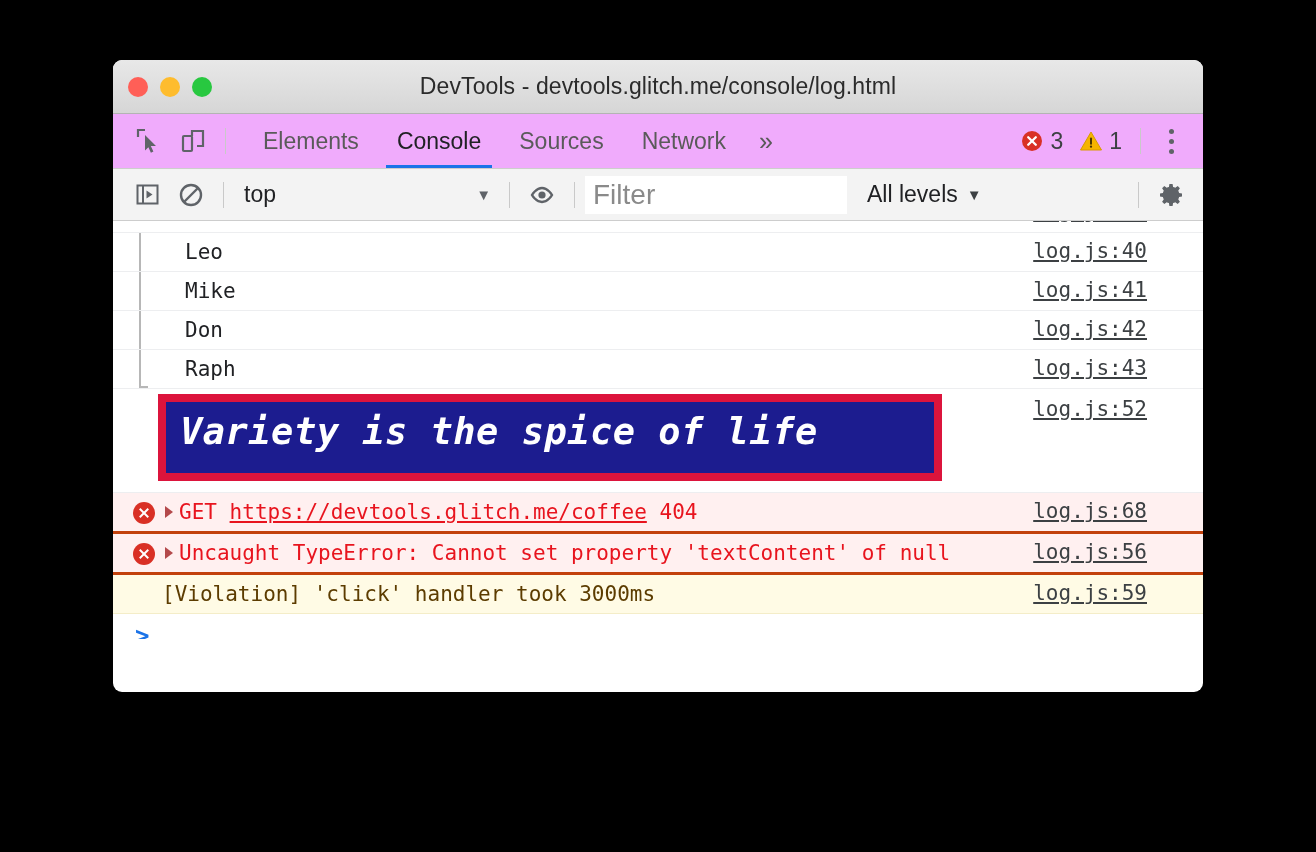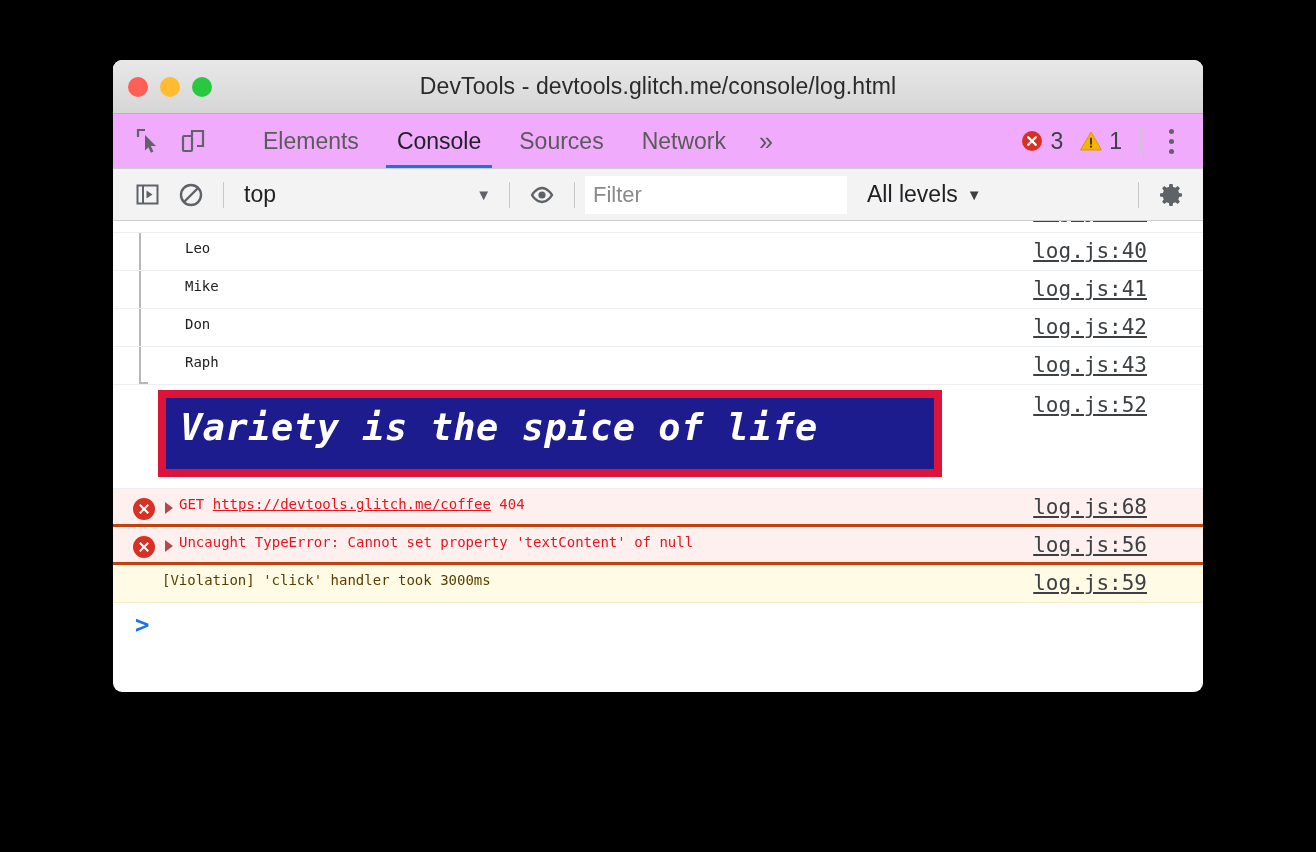--- a/index.html
+++ b/index.html
@@ -85,21 +85,21 @@
   .ctx-select {
     display: flex; align-items: center;
     width: 265px; height: 38px; padding: 0 8px 0 10px;
     font-size: 23px; color: #202124;
   }
   .ctx-select .caret { margin-left: auto; font-size: 15px; color: #5f6368; }
   .filter-input {
     width: 262px; height: 38px;
     background: #fff; border: none; outline: none;
     font-family: "Liberation Sans", sans-serif;
-    font-size: 22px; color: #202124;
+    font-size: 28px; color: #202124;
     padding: 0 8px;
   }
   .filter-input::placeholder { color: #8a8a8a; }
   .levels {
     display: flex; align-items: center; gap: 9px;
     margin-left: 20px;
     font-size: 23px; color: #202124; white-space: nowrap;
   }
   .levels .caret { font-size: 15px; color: #3c4043; }
   .ctoolbar-right { margin-left: auto; display: flex; align-items: center; }
@@ -113,21 +113,21 @@
     overflow: hidden;
   }
   .row {
     position: relative;
     display: flex; align-items: flex-start;
     border-bottom: 1px solid #edeef0;
     min-height: 38px;
     padding-left: 20px;
   }
   .row .txt {
-    font-size: 14px; color: #202124;
+    font-size: 21px; color: #202124;
     padding-top: 7px; padding-bottom: 7px;
     white-space: pre;
   }
   .row .src {
     position: absolute; right: 0; top: 6px;
     width: 300px; text-align: right; padding-right: 56px;
     font-size: 21px; color: #3c4043;
     text-decoration: underline;
     white-space: pre;
   }

